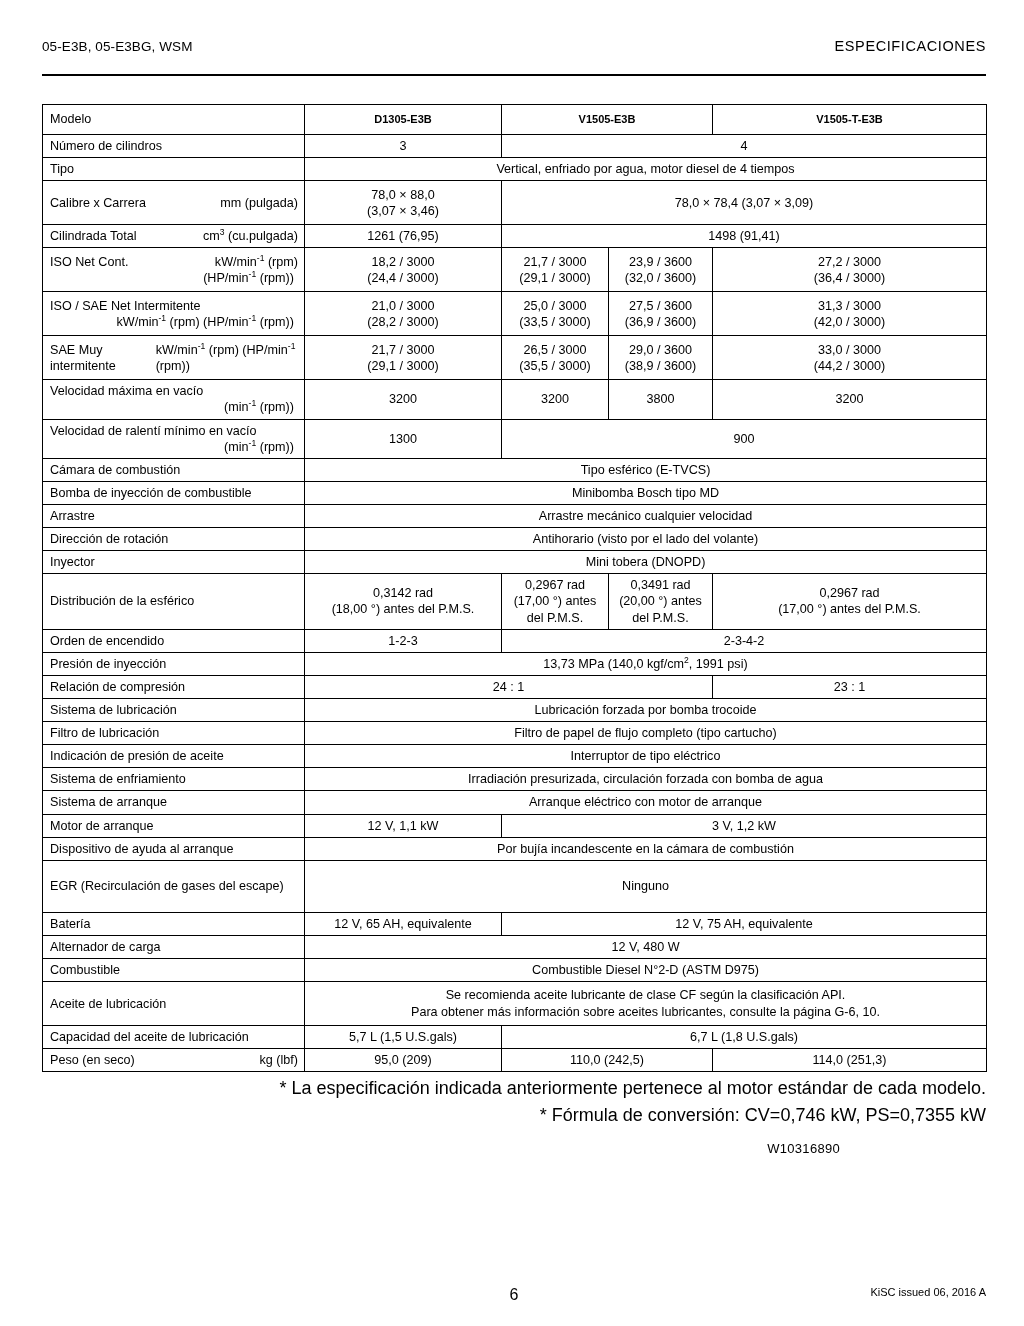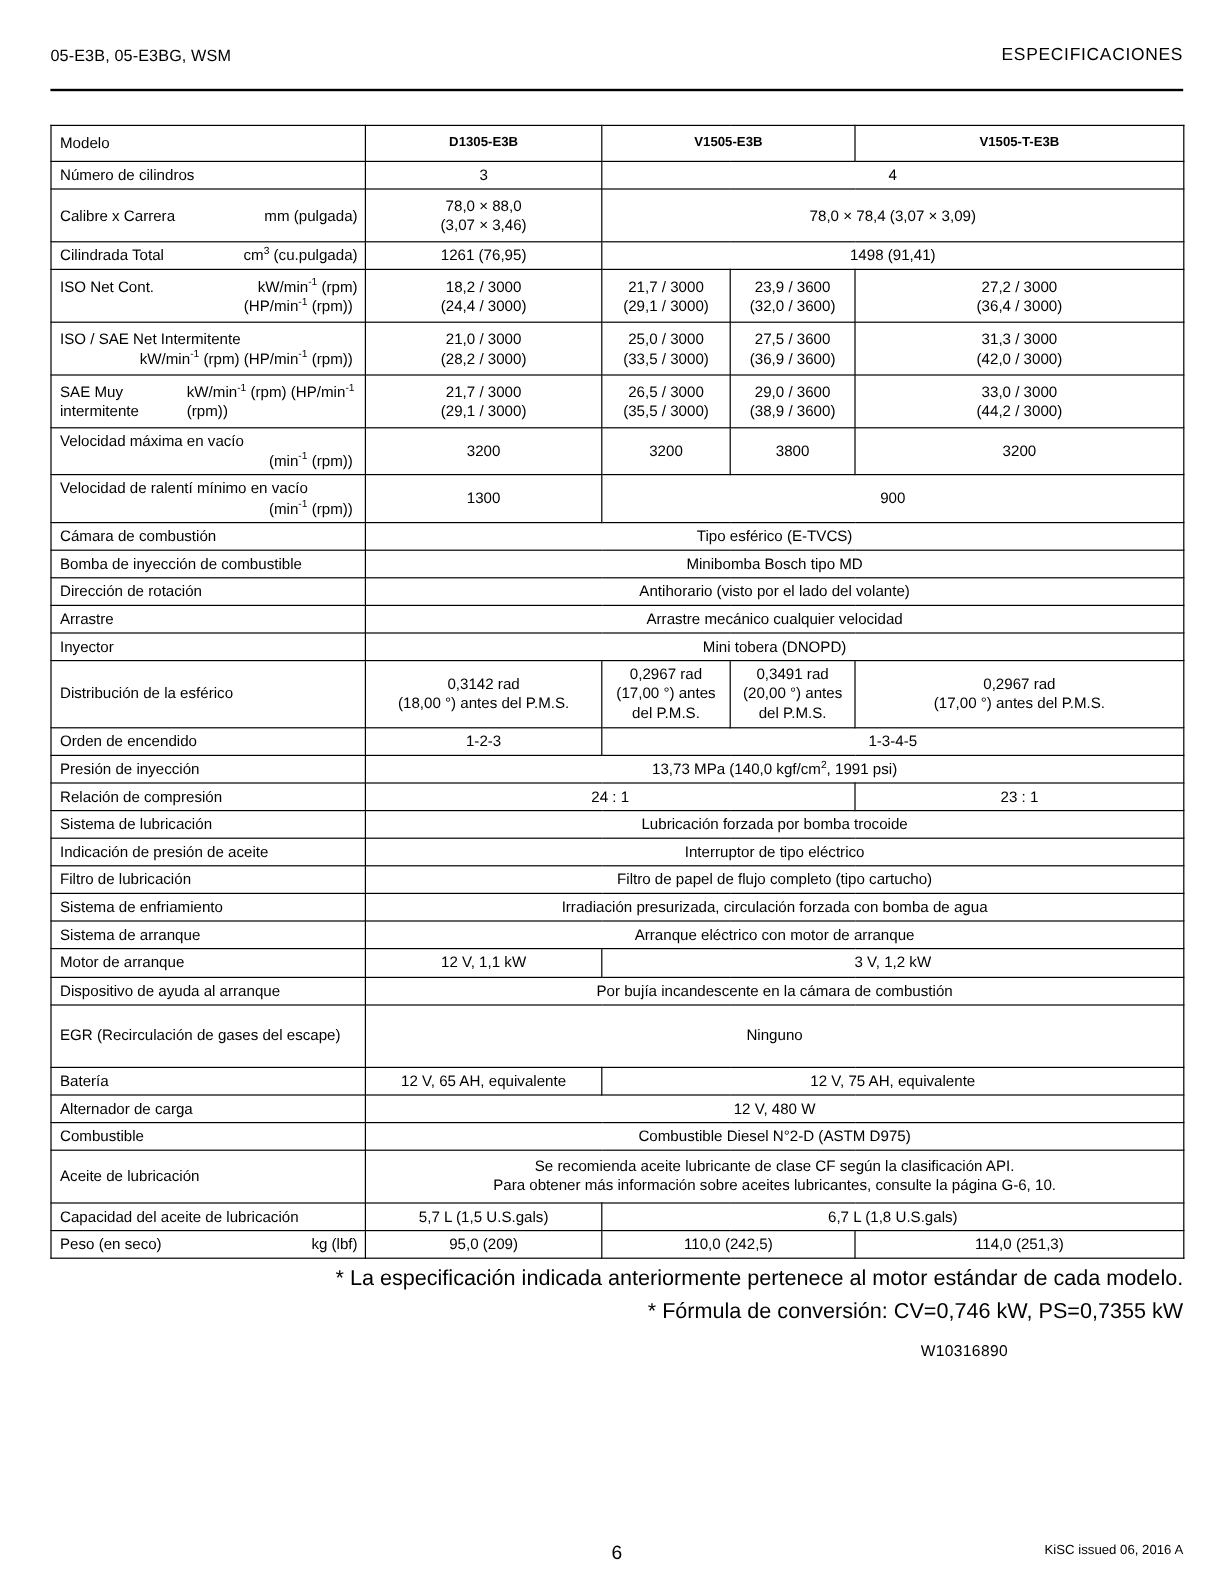--- a/index.html
+++ b/index.html
@@ -139,20 +139,26 @@
           <td class="ctr hdr" colspan="1">V1505-T-E3B</td>
         </tr>
         <tr>
           <td class="lbl">
             <div>Número de cilindros</div>
           </td>
           <td class="ctr two-line" colspan="1">3</td>
           <td class="ctr two-line" colspan="3">4</td>
         </tr>
         <tr>
+          <td class="lbl">
+            <div>Tipo</div>
+          </td>
+          <td class="ctr two-line" colspan="4">Vertical, enfriado por agua, motor diesel de 4 tiempos</td>
+        </tr>
+        <tr>
           <td class="lbl tall">
             <div class="lbl-row">
               <span>Calibre x Carrera</span>
               <span>mm (pulgada)</span>
             </div>
           </td>
           <td class="ctr two-line" colspan="1">78,0 × 88,0
 (3,07 × 3,46)</td>
           <td class="ctr two-line" colspan="3">78,0 × 78,4  (3,07 × 3,09)</td>
         </tr>
@@ -240,29 +246,29 @@
           <td class="ctr two-line" colspan="4">Tipo esférico (E-TVCS)</td>
         </tr>
         <tr>
           <td class="lbl">
             <div>Bomba de inyección de combustible</div>
           </td>
           <td class="ctr two-line" colspan="4">Minibomba Bosch tipo MD</td>
         </tr>
         <tr>
           <td class="lbl">
+            <div>Arrastre</div>
+          </td>
+          <td class="ctr two-line" colspan="4">Arrastre mecánico cualquier velocidad</td>
+        </tr>
+        <tr>
+          <td class="lbl">
             <div>Dirección de rotación</div>
           </td>
           <td class="ctr two-line" colspan="4">Antihorario (visto por el lado del volante)</td>
-        </tr>
-        <tr>
-          <td class="lbl">
-            <div>Arrastre</div>
-          </td>
-          <td class="ctr two-line" colspan="4">Arrastre mecánico cualquier velocidad</td>
         </tr>
         <tr>
           <td class="lbl">
             <div>Inyector</div>
           </td>
           <td class="ctr two-line" colspan="4">Mini tobera (DNOPD)</td>
         </tr>
         <tr>
           <td class="lbl tall">
             <div>Distribución de la esférico</div>
@@ -276,21 +282,21 @@
 (20,00 °) antes
 del P.M.S.</td>
           <td class="ctr two-line" colspan="1">0,2967 rad
 (17,00 °) antes del P.M.S.</td>
         </tr>
         <tr>
           <td class="lbl">
             <div>Orden de encendido</div>
           </td>
           <td class="ctr two-line" colspan="1">1-2-3</td>
-          <td class="ctr two-line" colspan="3">1-3-4-5</td>
+          <td class="ctr two-line" colspan="3">2-3-4-2</td>
         </tr>
         <tr>
           <td class="lbl">
             <div>Presión de inyección</div>
           </td>
           <td class="ctr two-line" colspan="4">13,73 MPa (140,0 kgf/cm<sup>2</sup>, 1991 psi)</td>
         </tr>
         <tr>
           <td class="lbl">
             <div>Relación de compresión</div>
@@ -299,29 +305,29 @@
           <td class="ctr two-line" colspan="1">23 : 1</td>
         </tr>
         <tr>
           <td class="lbl">
             <div>Sistema de lubricación</div>
           </td>
           <td class="ctr two-line" colspan="4">Lubricación forzada por bomba trocoide</td>
         </tr>
         <tr>
           <td class="lbl">
+            <div>Filtro de lubricación</div>
+          </td>
+          <td class="ctr two-line" colspan="4">Filtro de papel de flujo completo (tipo cartucho)</td>
+        </tr>
+        <tr>
+          <td class="lbl">
             <div>Indicación de presión de aceite</div>
           </td>
           <td class="ctr two-line" colspan="4">Interruptor de tipo eléctrico</td>
-        </tr>
-        <tr>
-          <td class="lbl">
-            <div>Filtro de lubricación</div>
-          </td>
-          <td class="ctr two-line" colspan="4">Filtro de papel de flujo completo (tipo cartucho)</td>
         </tr>
         <tr>
           <td class="lbl">
             <div>Sistema de enfriamiento</div>
           </td>
           <td class="ctr two-line" colspan="4">Irradiación presurizada, circulación forzada con bomba de agua</td>
         </tr>
         <tr>
           <td class="lbl">
             <div>Sistema de arranque</div>

